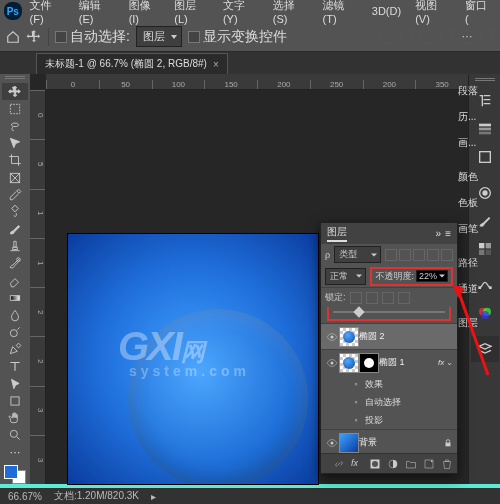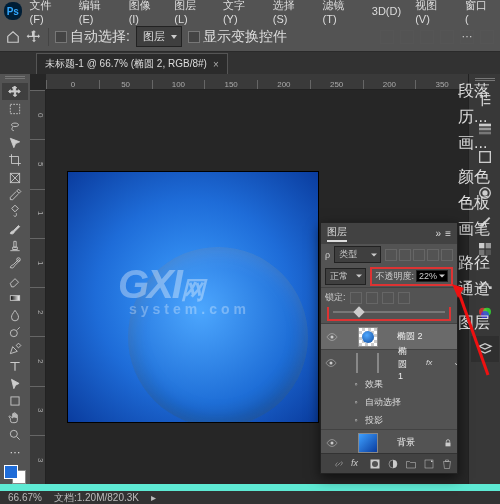--- a/index.html
+++ b/index.html
@@ -40,30 +40,30 @@
   .swatch .fg { position: absolute; width: 14px; height: 14px; background: #1e6cd8; border: 1px solid #fff; top: 0; left: 0; z-index: 2; }
   .swatch .bg { position: absolute; width: 14px; height: 14px; background: #fff; border: 1px solid #888; bottom: 0; right: 0; }
 
   
   .canvas-area { flex: 1; background: #262626; position: relative; display: flex; flex-direction: column; }
   .ruler-h { height: 16px; background: #3a3a3a; border-bottom: 1px solid #222; margin-left: 16px; display: flex; align-items: flex-end; justify-content: space-around; font-size: 8px; color: #aaa; overflow: hidden; }
   .ruler-h span { flex: 1; text-align: center; border-left: 1px solid #666; }
   .canvas-body { flex: 1; position: relative; display: flex; }
   .ruler-v { width: 16px; background: #3a3a3a; border-right: 1px solid #222; display: flex; flex-direction: column; justify-content: space-around; font-size: 8px; color: #aaa; }
   .ruler-v span { writing-mode: vertical-rl; text-align: center; border-top: 1px solid #666; flex: 1; }
-  .canvas { flex: 1; display: flex; align-items: center; justify-content: flex-start; padding: 20px 0 0 22px; }
+  .canvas { flex: 1; display: flex; align-items: flex-end; justify-content: flex-start; padding: 20px 0 0 22px; }
   .artboard { width: 250px; height: 250px; background: radial-gradient(circle at 50% 50%, #3ea0ff 0%, #1e6cd8 55%, #0a3c9e 100%); position: relative; box-shadow: 0 0 0 1px #000; overflow: hidden; }
   .bubble { width: 180px; height: 180px; border-radius: 50%; position: absolute; left: 60px; top: 75px;
             background: radial-gradient(circle at 40% 35%, #4ea8ff 0%, #1f6fd8 60%, #134c9e 100%);
             box-shadow: inset 0 6px 20px rgba(255,255,255,.15), inset 0 -6px 20px rgba(0,0,0,.25); opacity: .95; }
   .watermark { position: absolute; left: 50px; top: 90px; font-size: 40px; font-weight: bold; color: rgba(255,255,255,.35); font-style: italic; letter-spacing: -2px; }
   .watermark small { display: block; font-size: 14px; color: rgba(255,255,255,.3); font-style: normal; letter-spacing: 4px; margin-top: -6px; margin-left: 11px; }
 
   
-  .statusbar { height: 20px; background: #323232; border-top: 7px solid #5eead4; display: flex; align-items: center; padding: 0 8px; gap: 12px; font-size: 10px; color: #bbb; }
+  .statusbar { height: 20px; background: #323232; border-top: 4px solid #5eead4; display: flex; align-items: center; padding: 0 8px; gap: 12px; font-size: 10px; color: #bbb; }
 
   
   .right-col { width: 32px; background: #383838; display: flex; flex-direction: column; align-items: center; padding-top: 4px; gap: 0; border-left: 1px solid #222; }
   .right-col .grip { margin-bottom: 4px; }
   .rc-item { width: 28px; height: 26px; display: flex; align-items: center; justify-content: center; margin-bottom: 2px; }
   .rc-group-sep { height: 8px; }
 
   
   .layers-panel { position: absolute; left: 320px; top: 222px; width: 138px; background: #535353; border: 1px solid #222; box-shadow: 0 4px 12px rgba(0,0,0,.6); z-index: 10; font-size: 10px; }
   .lp-head { height: 20px; background: #424242; display: flex; align-items: center; padding: 0 6px; color: #ddd; justify-content: space-between; }
@@ -79,21 +79,21 @@
   .lp-opacity .blend::after { content: ""; position: absolute; right: 3px; top: 50%; transform: translateY(-50%); border-left: 3px solid transparent; border-right: 3px solid transparent; border-top: 3px solid #ccc; }
   .opac-box { display: flex; align-items: center; gap: 2px; border: 2px solid #d33; padding: 1px 3px; font-size: 9px; }
   .opac-box .val { background: #000000; border: 1px solid #222; padding: 0 10px 0 2px; position: relative; }
   .opac-box .val::after { content: ""; position: absolute; right: 2px; top: 50%; transform: translateY(-50%); border-left: 3px solid transparent; border-right: 3px solid transparent; border-top: 3px solid #ccc; }
   .lp-lock { display: flex; align-items: center; height: 20px; padding: 0 4px; gap: 4px; font-size: 9px; border-top: 1px solid #424242; }
   .lp-lock .ic { width: 12px; height: 12px; border: 1px solid #666; }
   .lp-slider { height: 14px; position: relative; margin: 0 6px 2px 6px; border: 2px solid #d33; border-top: none; }
   .lp-slider .track { position: absolute; left: 4px; right: 4px; top: 4px; height: 2px; background: #777; }
   .lp-slider .thumb { position: absolute; top: 1px; left: 22%; width: 8px; height: 8px; background: #ccc; transform: rotate(45deg); }
   .layer-list { max-height: 130px; overflow: hidden; }
-  .layer { display: flex; align-items: center; height: 26px; padding: 0 4px; gap: 19px; border-top: 1px solid #424242; }
+  .layer { display: flex; align-items: center; height: 26px; padding: 0 4px; gap: 0; border-top: 1px solid #424242; }
   .layer.sel { background: #6a6a6a; }
   .eye { width: 14px; height: 14px; display: flex; align-items: center; justify-content: center; }
   .thumb-sq { width: 20px; height: 20px; border: 1px solid #888; background: #222; display: flex; align-items: center; justify-content: center; overflow: hidden; }
   .chk { background-image: linear-gradient(45deg,#ccc 25%,transparent 25%),linear-gradient(-45deg,#ccc 25%,transparent 25%),linear-gradient(45deg,transparent 75%,#ccc 75%),linear-gradient(-45deg,transparent 75%,#ccc 75%); background-size: 6px 6px; background-position: 0 0,0 3px,3px -3px,-3px 0; background-color: #fff; }
   .thumb-circle { width: 12px; height: 12px; border-radius: 50%; background: radial-gradient(circle at 40% 35%,#4ea8ff,#134c9e); }
   .thumb-blue { background: linear-gradient(135deg,#3ea0ff,#0a3c9e); }
   .mask-black { background: #000; display:flex;align-items:center;justify-content:center; }
   .mask-black .c { width:10px;height:10px;border-radius:50%;background:#fff; }
   .layer .name { flex: 1; font-size: 9px; color: #eee; }
   .fx { font-size: 8px; font-style: italic; color: #ddd; margin-right: 2px; }
@@ -388,21 +388,21 @@
       </div>
   </div>
 </div>
 
 <div class="statusbar">
   <span>66.67%</span>
   <span>文档:1.20M/820.3K</span>
   <span>▸</span>
 </div>
 
-<div style="position:absolute; right:2px; top:78px; width:58px; font-size:16px; color:#ddd; display:flex; flex-direction:column; gap:0; pointer-events:none;">
+<div style="position:absolute; right:2px; top:78px; width:58px; font-size:10px; color:#ddd; display:flex; flex-direction:column; gap:0; pointer-events:none;">
   <div style="height:26px;display:flex;align-items:center;padding-left:18px">段落</div>
   <div style="height:26px;display:flex;align-items:center;padding-left:18px">历...</div>
   <div style="height:26px;display:flex;align-items:center;padding-left:18px">画...</div>
   <div style="height:8px"></div>
   <div style="height:26px;display:flex;align-items:center;padding-left:18px">颜色</div>
   <div style="height:26px;display:flex;align-items:center;padding-left:18px">色板</div>
   <div style="height:26px;display:flex;align-items:center;padding-left:18px">画笔</div>
   <div style="height:8px"></div>
   <div style="height:26px;display:flex;align-items:center;padding-left:18px">路径</div>
   <div style="height:26px;display:flex;align-items:center;padding-left:18px">通道</div>

